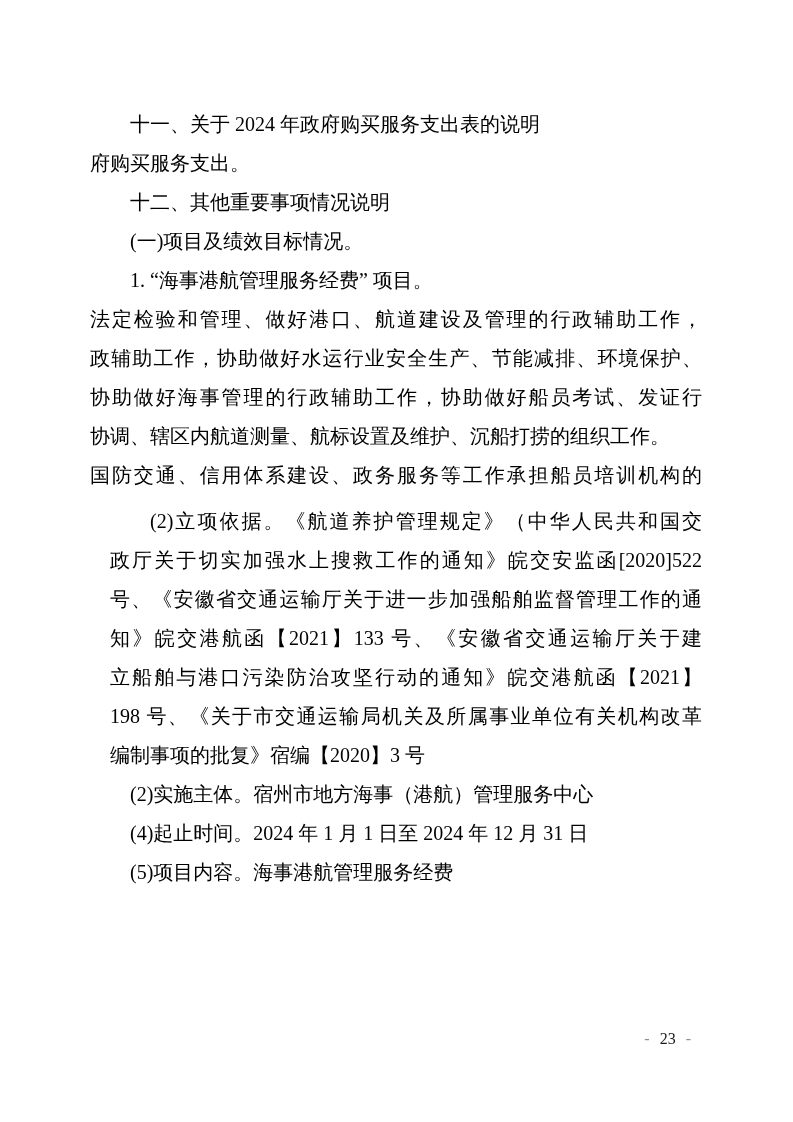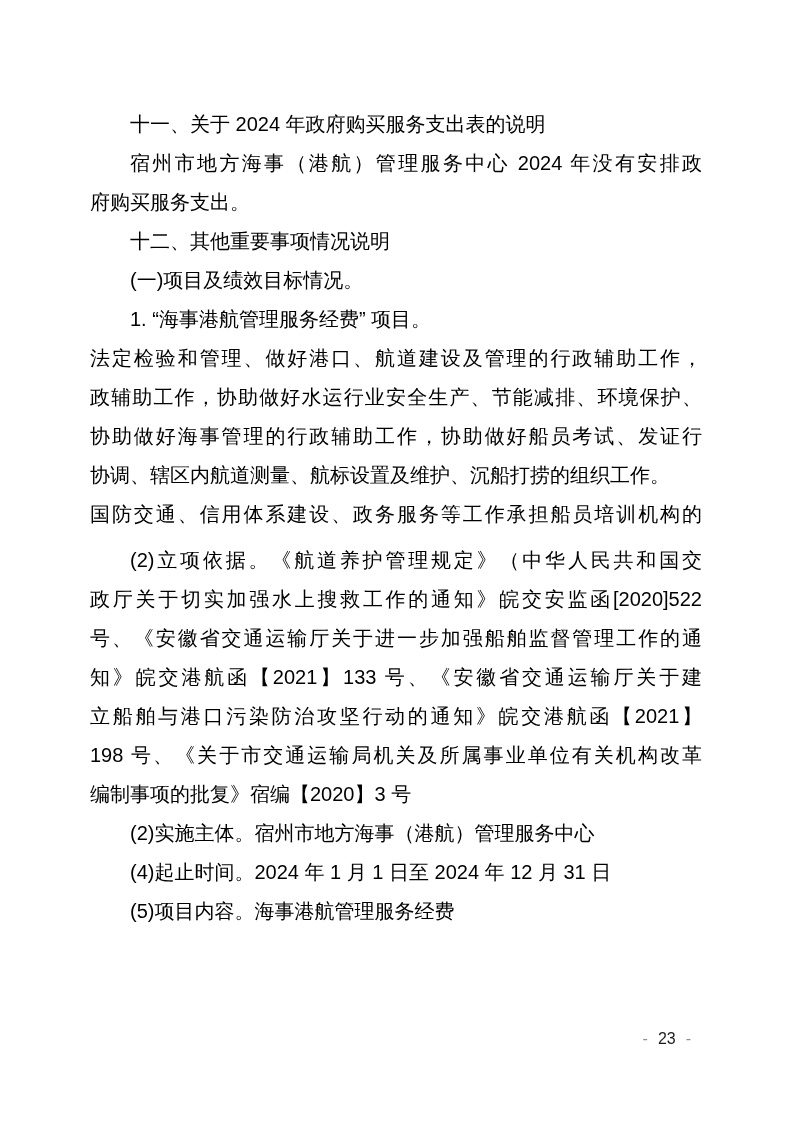--- a/index.html
+++ b/index.html
@@ -6,21 +6,21 @@
       margin: 0;
       padding: 0;
       background: #ffffff;
     }
     .page {
       position: relative;
       width: 793px;
       height: 1122px;
       background: #ffffff;
       color: #000000;
-      font-family: Liberation Sans, sans-serif;
+      font-family: Liberation Serif, serif;
       overflow: hidden;
       box-sizing: border-box;
     }
     .content {
       position: absolute;
       left: 90px;
       top: 105px;
       width: 612px;
       font-size: 20px;
       line-height: 39px;
@@ -40,20 +40,21 @@
       text-indent: 2em;
     }
     
     .line.jl {
       text-align: justify;
       text-align-last: justify;
     }
     
     [data-name="para-legal-basis"] {
       margin-top: 7px;
+      margin-left: 20px;
     }
     .pagenum {
       position: absolute;
       top: 1028px;
       right: 102px;
       font-size: 16px;
       line-height: 22px;
       display: flex;
       align-items: center;
       gap: 10px;
@@ -67,21 +68,20 @@
 <body>
 
 <div class="page" data-name="document-page">
 
   <div class="content" data-name="document-body">
 
   <div class="para" data-name="para-section-11-heading">
         <div class="line ind" data-name="text-line">十一、关于 2024 年政府购买服务支出表的说明</div>
       </div>
       <div class="para" data-name="para-section-11-body">
-        <div class="line ind jl" data-name="text-line">宿州市地方海事（港航）管理服务中心 2024 年没有安排政</div>
         <div class="line" data-name="text-line">府购买服务支出。</div>
       </div>
       <div class="para" data-name="para-section-12-heading">
         <div class="line ind" data-name="text-line">十二、其他重要事项情况说明</div>
       </div>
       <div class="para" data-name="para-item-1-heading">
         <div class="line ind" data-name="text-line">(一)项目及绩效目标情况。</div>
       </div>
       <div class="para" data-name="para-project-title">
         <div class="line ind" data-name="text-line">1. “海事港航管理服务经费” 项目。</div>

